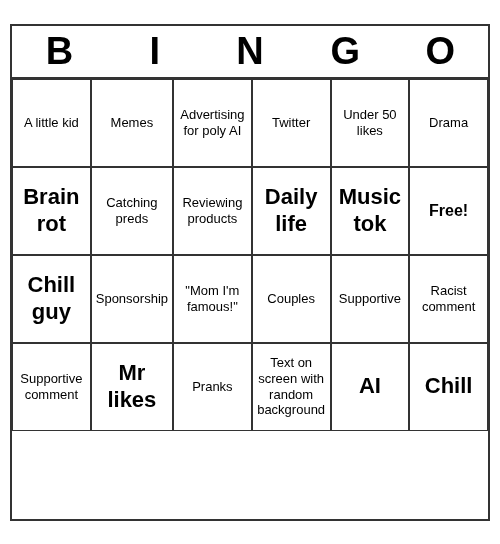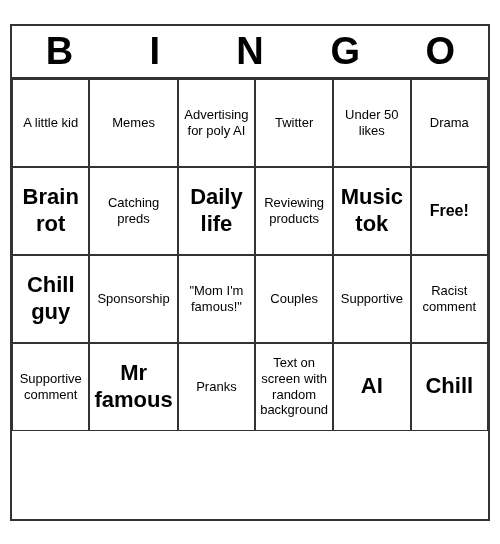--- a/index.html
+++ b/index.html
@@ -79,30 +79,30 @@
     </div>
   <div class="bingo-grid">
   <div class="bingo-cell">A little kid</div>
       <div class="bingo-cell">Memes</div>
       <div class="bingo-cell">Advertising for poly AI</div>
       <div class="bingo-cell">Twitter</div>
       <div class="bingo-cell">Under 50 likes</div>
       <div class="bingo-cell">Drama</div>
       <div class="bingo-cell large-text">Brain rot</div>
       <div class="bingo-cell">Catching preds</div>
+      <div class="bingo-cell">Reviewing products</div>
       <div class="bingo-cell large-text">Daily life</div>
-      <div class="bingo-cell">Reviewing products</div>
       <div class="bingo-cell large-text">Music tok</div>
       <div class="bingo-cell free">Free!</div>
       <div class="bingo-cell large-text">Chill guy</div>
       <div class="bingo-cell">Sponsorship</div>
       <div class="bingo-cell">"Mom I'm famous!"</div>
       <div class="bingo-cell">Couples</div>
       <div class="bingo-cell">Supportive</div>
       <div class="bingo-cell">Racist comment</div>
       <div class="bingo-cell">Supportive comment</div>
-      <div class="bingo-cell large-text">Mr famous</div>
+      <div class="bingo-cell large-text">Mr likes</div>
       <div class="bingo-cell">Pranks</div>
       <div class="bingo-cell">Text on screen with random background</div>
       <div class="bingo-cell large-text">AI</div>
       <div class="bingo-cell large-text">Chill</div>
     </div>
 </div>
 
 </body></html>

